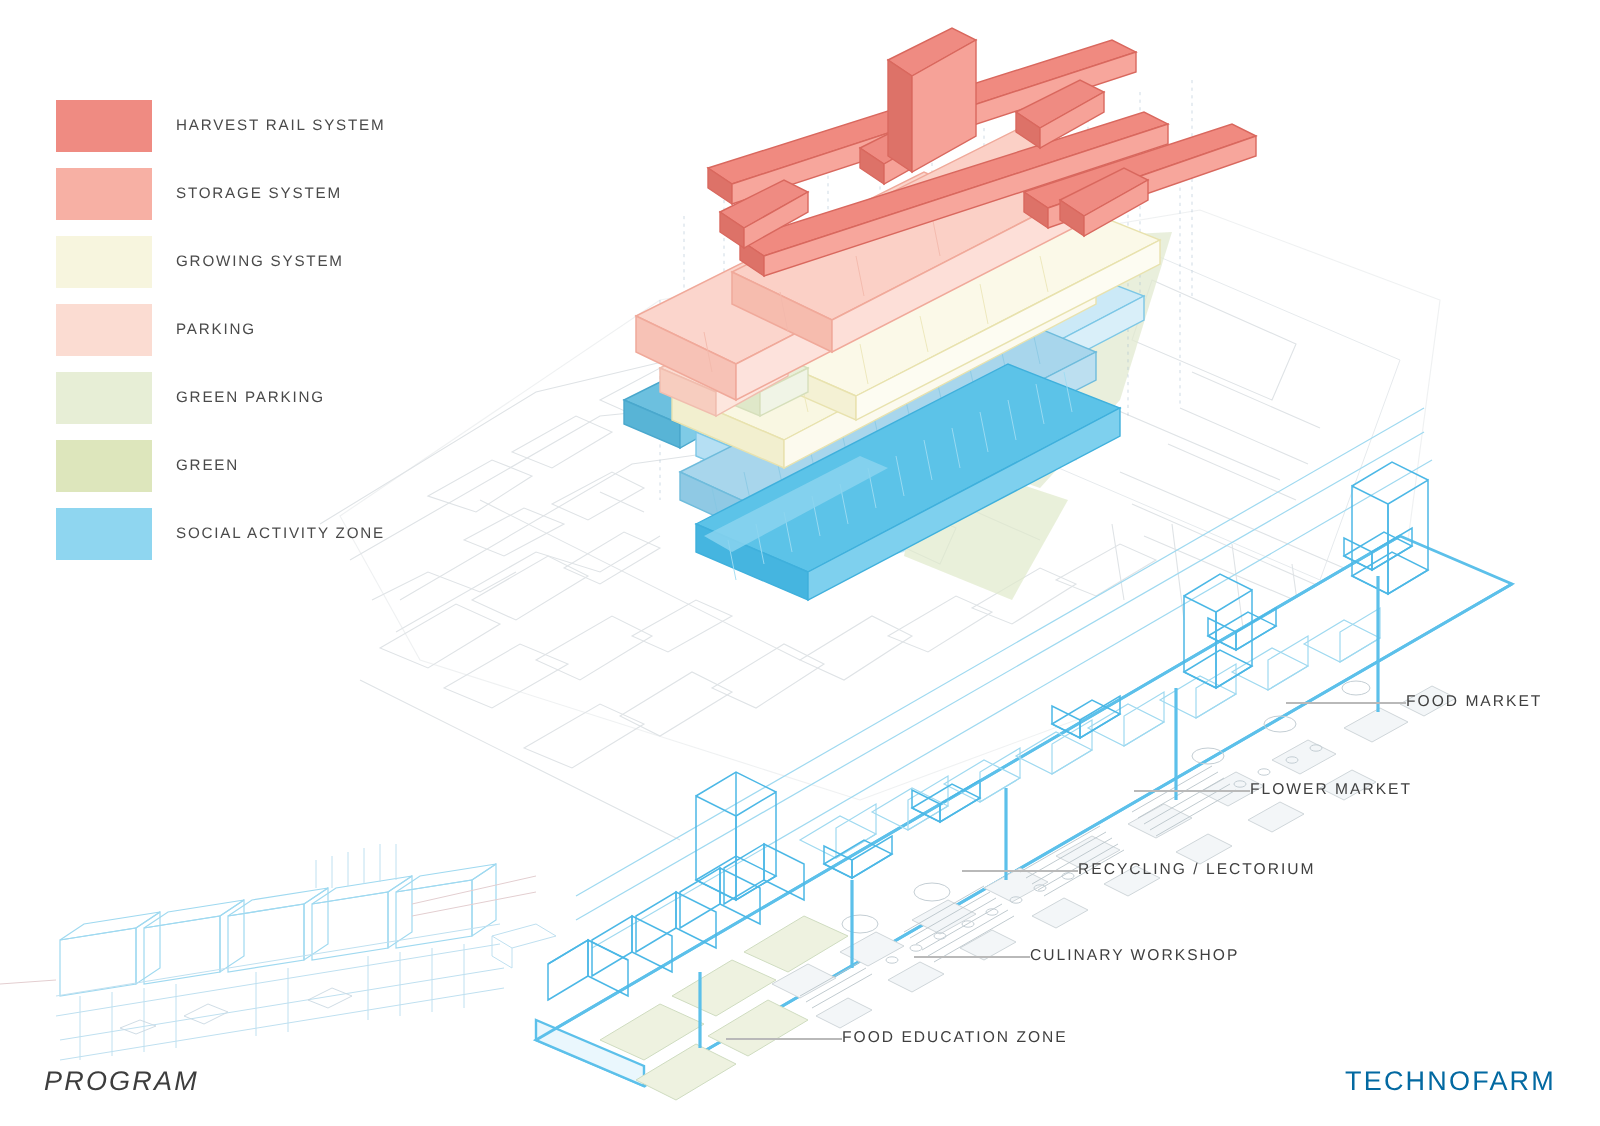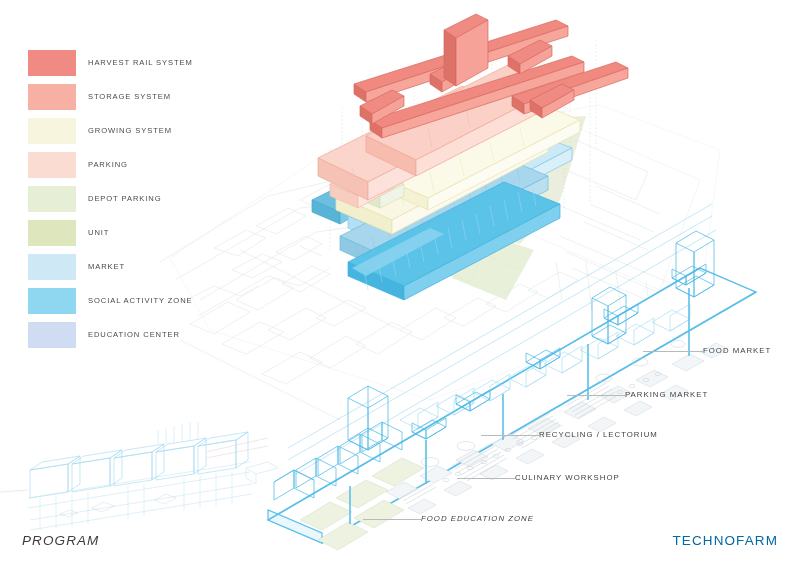--- a/index.html
+++ b/index.html
@@ -500,57 +500,49 @@
     <div class="legend-row">
       <span class="swatch" style="background:#f7f5de"></span>
       <span class="legend-label">GROWING SYSTEM</span>
     </div>
     <div class="legend-row">
       <span class="swatch" style="background:#fbdcd2"></span>
       <span class="legend-label">PARKING</span>
     </div>
     <div class="legend-row">
       <span class="swatch" style="background:#e7eed6"></span>
-      <span class="legend-label">DEPOT PARKING</span>
+      <span class="legend-label">GREEN PARKING</span>
     </div>
     <div class="legend-row">
       <span class="swatch" style="background:#dde6bc"></span>
-      <span class="legend-label">UNIT</span>
-    </div>
-    <div class="legend-row">
-      <span class="swatch" style="background:#cfe8f5"></span>
-      <span class="legend-label">MARKET</span>
+      <span class="legend-label">GREEN</span>
     </div>
     <div class="legend-row">
       <span class="swatch" style="background:#8fd6f0"></span>
       <span class="legend-label">SOCIAL ACTIVITY ZONE</span>
-    </div>
-    <div class="legend-row">
-      <span class="swatch" style="background:#d0dcf2"></span>
-      <span class="legend-label">EDUCATION CENTER</span>
     </div>
   </div>
 
   <div class="callout" style="left:703px;top:346px;text-align:center;">
     <span class="lead" style="width:60px;"></span>
     <span>FOOD MARKET</span>
   </div>
   <div class="callout" style="left:625px;top:390px;">
     <span class="lead" style="width:58px;"></span>
-    <span>PARKING MARKET</span>
+    <span>FLOWER MARKET</span>
   </div>
   <div class="callout" style="left:539px;top:430px;">
     <span class="lead" style="width:58px;"></span>
     <span>RECYCLING / LECTORIUM</span>
   </div>
   <div class="callout" style="left:497px;top:473px;margin-left:18px;">
     <span class="lead" style="width:58px;"></span>
     <span>CULINARY WORKSHOP</span>
   </div>
-  <div class="callout" style="left:421px;top:514px;font-style:italic;">
+  <div class="callout" style="left:421px;top:514px;">
     <span class="lead" style="width:58px;"></span>
     <span>FOOD EDUCATION ZONE</span>
   </div>
 
   <div id="footer-left">PROGRAM</div>
   <div id="footer-right">TECHNOFARM</div>
 
 </div>
 
 </body></html>

